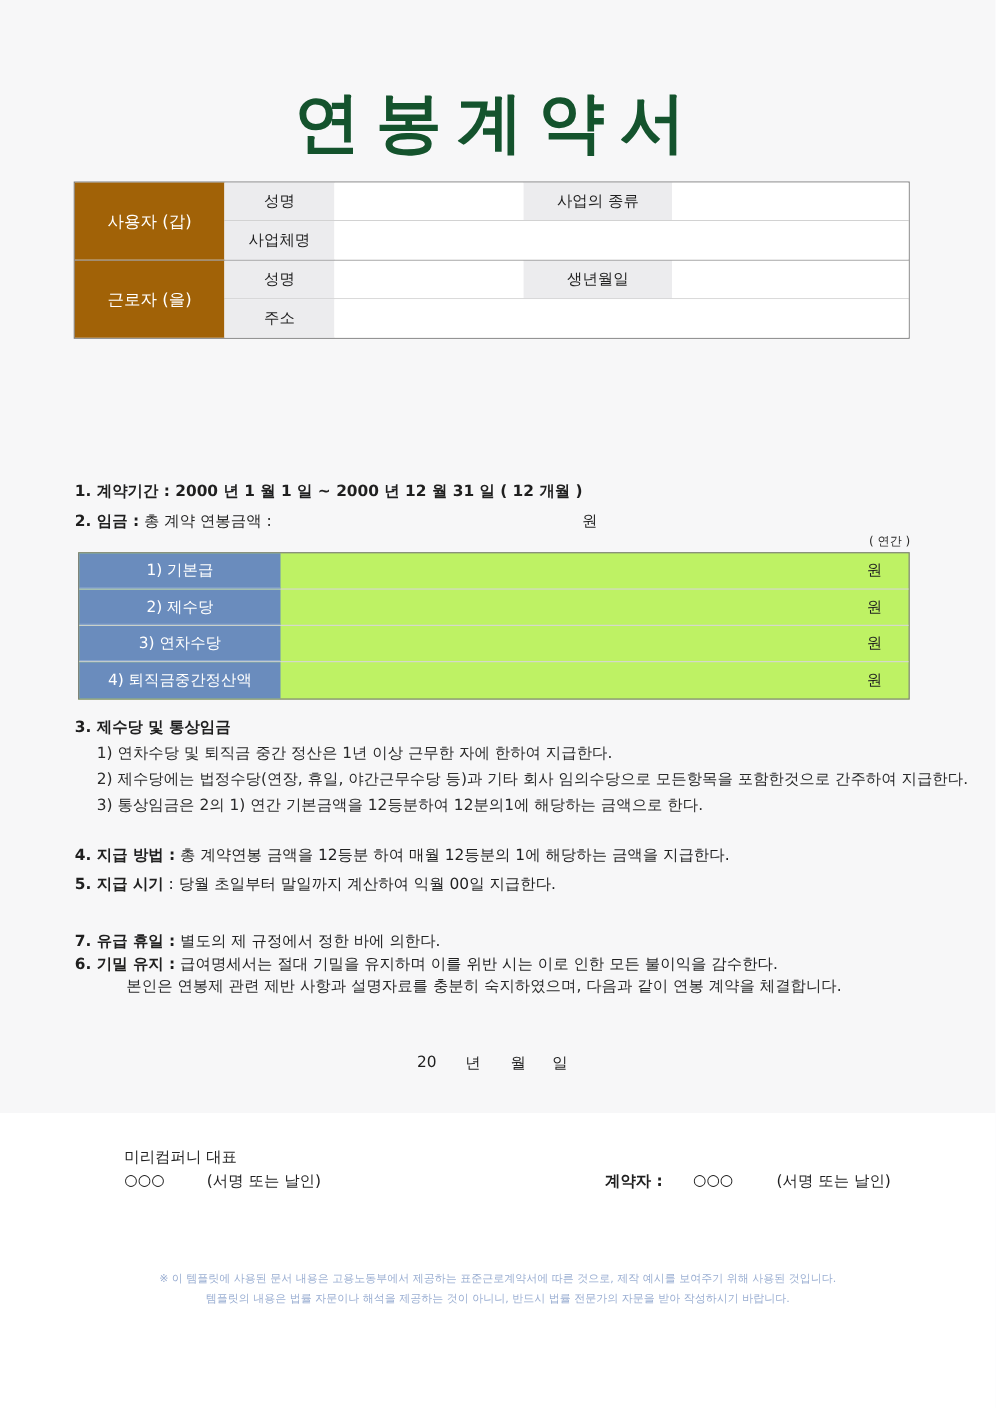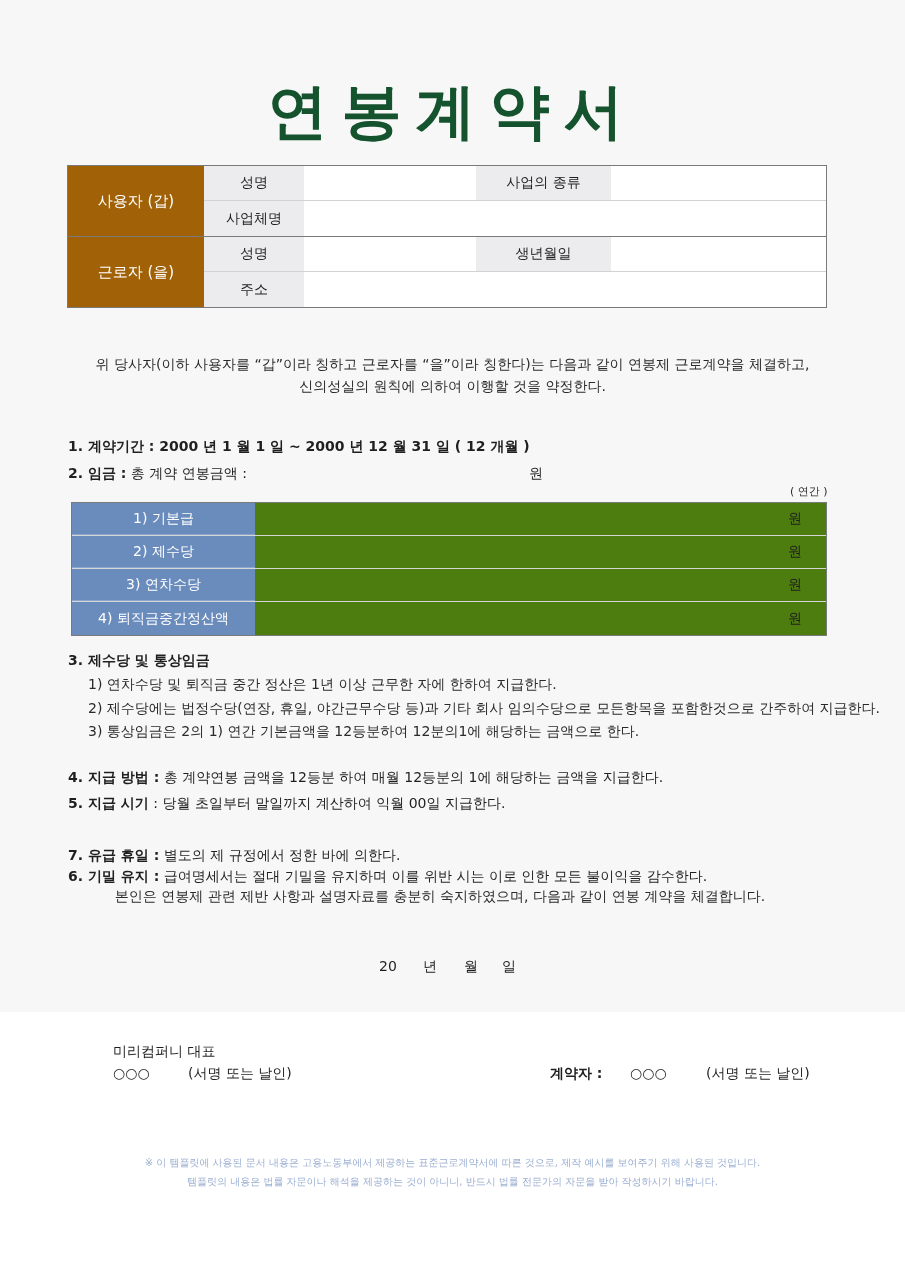--- a/index.html
+++ b/index.html
@@ -54,21 +54,21 @@
       position: absolute; left: 0; top: 353px; width: 905px;
       text-align: center; font-size: 14px; line-height: 22px; color: #2a2a2a;
     }
     .clause { position: absolute; left: 68px; font-size: 14px; color: #1f1f1f; }
     .clause b { font-weight: bold; }
     .won-inline { position: absolute; left: 529px; top: 465px; font-size: 14px; }
     .annual-note { position: absolute; left: 790px; top: 484px; font-size: 11px; color: #2a2a2a; }
     
     .salary-table {
       position: absolute; left: 71px; top: 502px; width: 756px;
-      border: 1px solid #7a7a7a; background: #4d7c0f;
+      border: 1px solid #7a7a7a; background: #bef264;
     }
     .salary-row { display: flex; height: 33px; border-bottom: 1px solid #d6d6d6; }
     .salary-row:last-child { border-bottom: none; gap: 12px; }
     .salary-label {
       width: 183px; background: #6a8cbd; color: #ffffff;
       display: flex; align-items: center; justify-content: center;
       font-size: 14px; border-bottom: 1px solid #8aa6cf;
     }
     .salary-row:last-child .salary-label { border-bottom: none; }
     .salary-value {
@@ -126,24 +126,20 @@
           <div class="cell-value"></div>
         </div>
         <div class="party-row">
           <div class="cell-label">주소</div>
           <div class="cell-value"></div>
         </div>
       </div>
     </div>
   </div>
 
-  <div class="intro">
-    <div>위 당사자(이하 사용자를 “갑”이라 칭하고 근로자를 “을”이라 칭한다)는 다음과 같이 연봉제 근로계약을 체결하고,</div>
-    <div>신의성실의 원칙에 의하여 이행할 것을 약정한다.</div>
-  </div>
 
   <div class="clause" style="top:438px; font-weight:bold;">1. 계약기간 : 2000 년 1 월 1 일 ~ 2000 년 12 월 31 일 ( 12 개월 )</div>
 
   <div class="clause" style="top:465px;">
     <b>2. 임금 :</b><span> 총 계약 연봉금액 :</span>
   </div>
   <div class="won-inline">원</div>
   <div class="annual-note">( 연간 )</div>
 
   <div class="salary-table">

